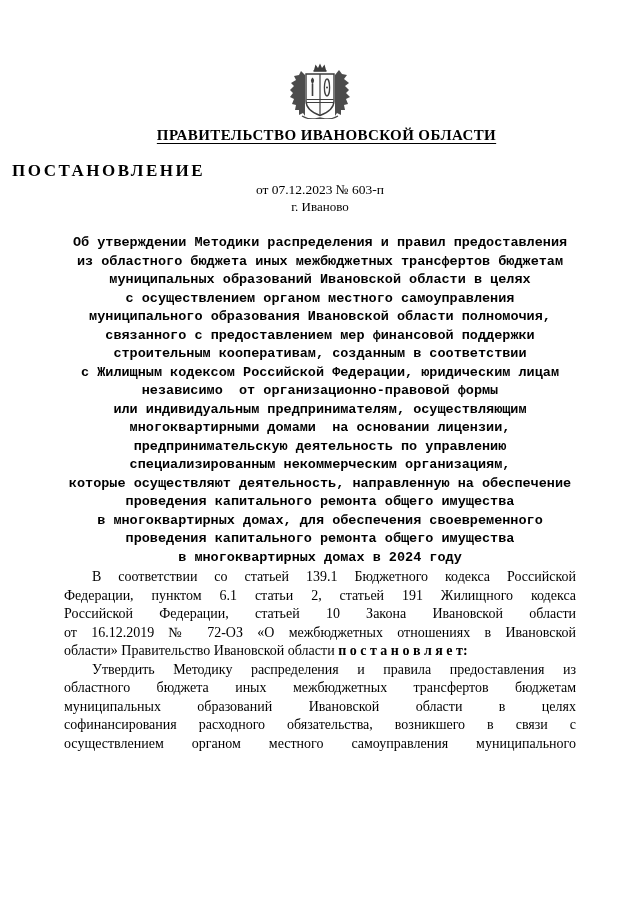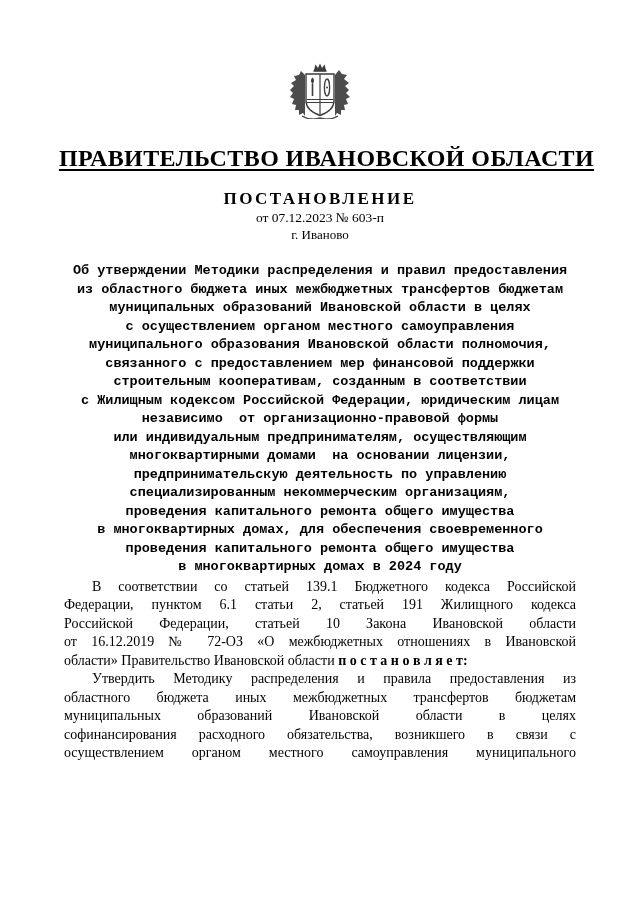--- a/index.html
+++ b/index.html
@@ -13,35 +13,36 @@
     font-family: "Liberation Serif", "DejaVu Serif", serif;
     overflow: hidden;
   }
   .emblem-wrap {
     padding-top: 61px;
     height: 58px;
     text-align: center;
   }
   .emblem-wrap svg { display: inline-block; }
   .authority {
-    margin-top: 26px;
+    margin-top: 8px;
     text-align: center;
-    font-size: 24px;
+    font-size: 15px;
     font-weight: bold;
     letter-spacing: 0.4px;
     text-decoration: underline;
     text-underline-offset: 3px;
     padding-left: 13px;
   }
   .doc-type {
     margin-top: 17px;
-    text-align: center;
+    text-align: left;
     font-size: 17px;
     font-weight: bold;
     letter-spacing: 2.5px;
+    padding-left: 12px;
   }
   .dateline {
     text-align: center;
     font-size: 13.5px;
     line-height: 17px;
   }
   .city {
     text-align: center;
     font-size: 13px;
     line-height: 17px;
@@ -118,20 +119,21 @@
       <div class="title-line">с осуществлением органом местного самоуправления</div>
       <div class="title-line">муниципального образования Ивановской области полномочия,</div>
       <div class="title-line">связанного с предоставлением мер финансовой поддержки</div>
       <div class="title-line">строительным кооперативам, созданным в соответствии</div>
       <div class="title-line">с Жилищным кодексом Российской Федерации, юридическим лицам</div>
       <div class="title-line">независимо  от организационно-правовой формы</div>
       <div class="title-line">или индивидуальным предпринимателям, осуществляющим</div>
       <div class="title-line">многоквартирными домами  на основании лицензии,</div>
       <div class="title-line">предпринимательскую деятельность по управлению</div>
       <div class="title-line">специализированным некоммерческим организациям,</div>
+      <div class="title-line">которые осуществляют деятельность, направленную на обеспечение</div>
       <div class="title-line">проведения капитального ремонта общего имущества</div>
       <div class="title-line">в многоквартирных домах, для обеспечения своевременного</div>
       <div class="title-line">проведения капитального ремонта общего имущества</div>
       <div class="title-line">в многоквартирных домах в 2024 году</div>
     </div>
 
   <div class="doc-body">
 
     <div>
       <div class="plines">

